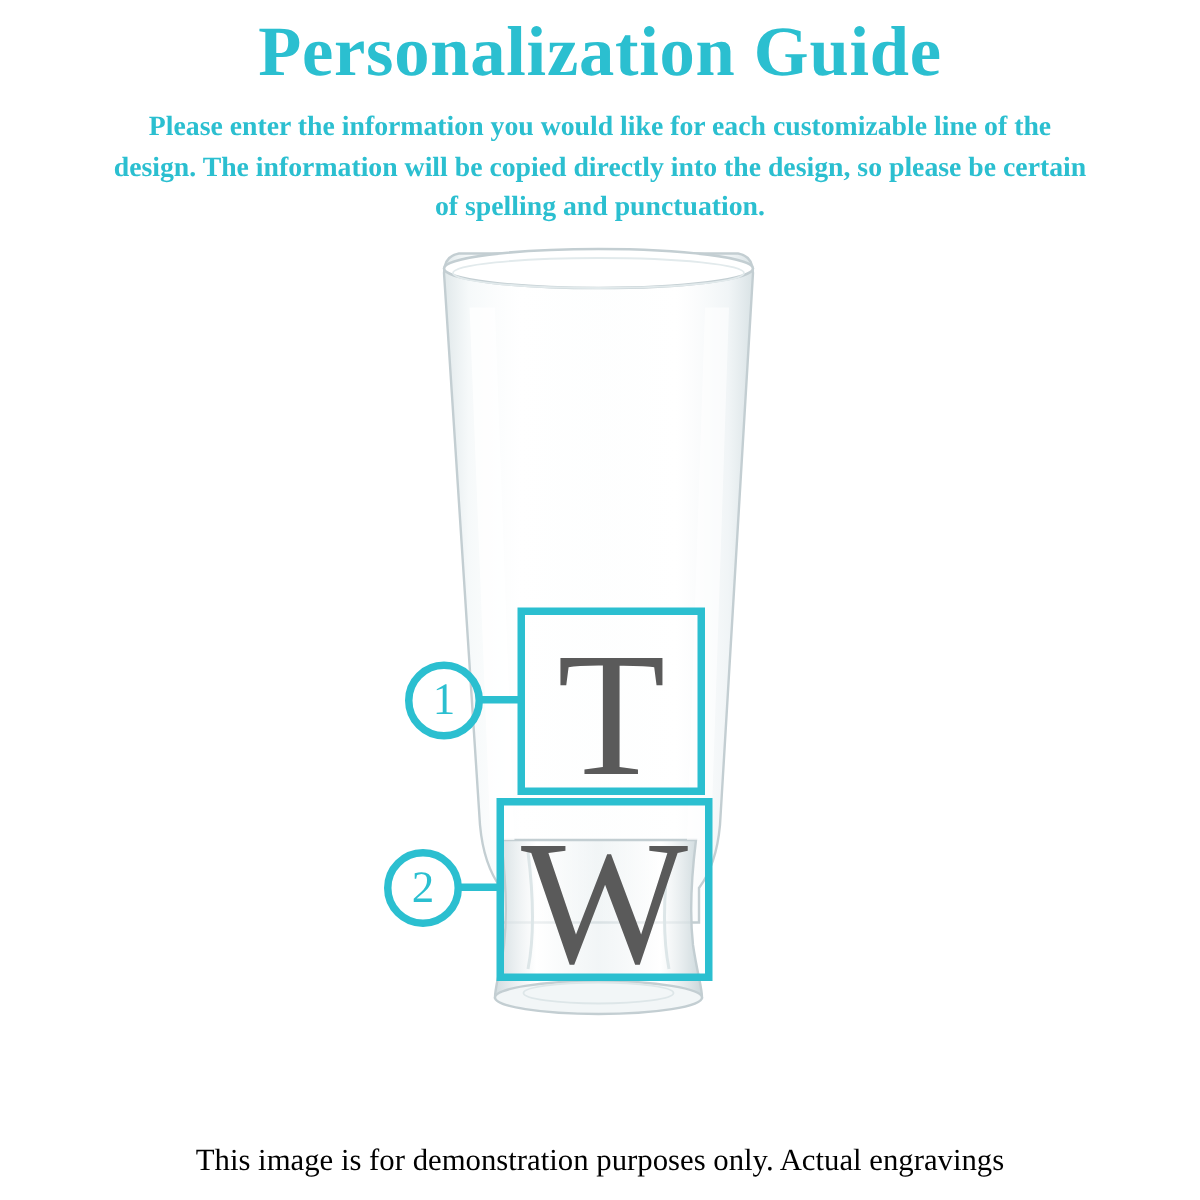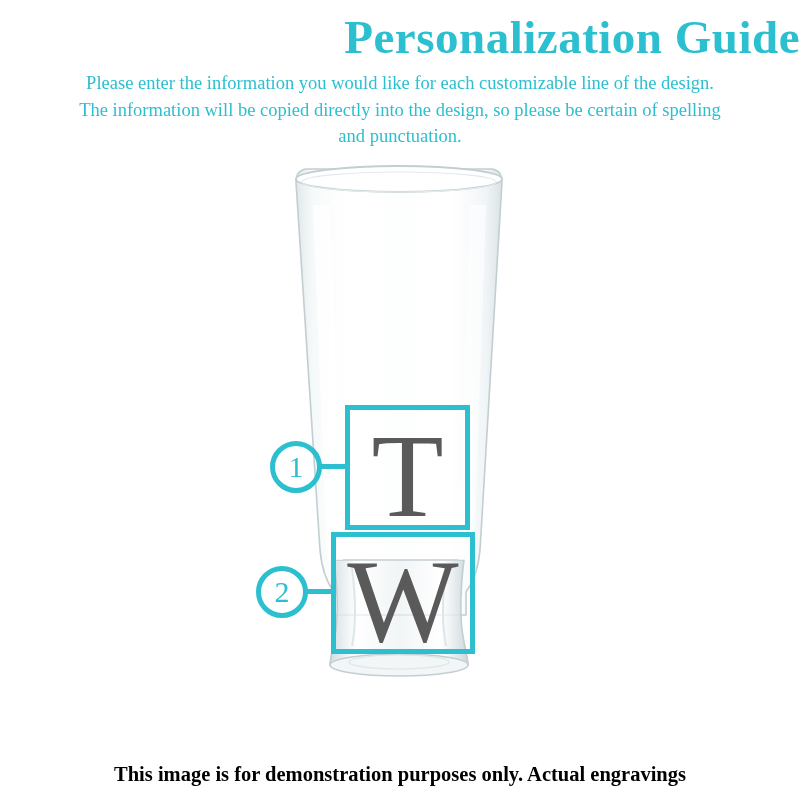--- a/index.html
+++ b/index.html
@@ -17,35 +17,33 @@
 
   
   #header {
     position: absolute;
     top: 0;
     left: 0;
     width: 800px;
     text-align: center;
   }
   #title {
-    margin: 0;
-    padding-top: 12px;
+    margin: 10px;
     font-family: "Liberation Serif", serif;
     font-weight: bold;
     font-size: 47px;
     line-height: 1.1;
     color: #2bbfd0;
     letter-spacing: 0.5px;
-    text-align: right;
   }
   #instructions {
     margin: 6px auto 0 auto;
     width: 660px;
     font-family: "Liberation Serif", serif;
-    font-weight: normal;
+    font-weight: bold;
     font-size: 18.5px;
     line-height: 1.45;
     color: #2bbfd0;
   }
 
   
   #glass-area {
     position: absolute;
     top: 160px;
     left: 0;
@@ -123,21 +121,21 @@
   
   #footer {
     position: absolute;
     bottom: 10px;
     left: 0;
     width: 800px;
     text-align: center;
   }
   .footer-line {
     font-family: "Liberation Serif", serif;
-    font-weight: bold;
+    font-weight: normal;
     font-size: 20.5px;
     line-height: 1.5;
     color: #000000;
   }
 </style>
 </head>
 <body>
 
 <div id="header">
   <h1 id="title">Personalization Guide</h1>

